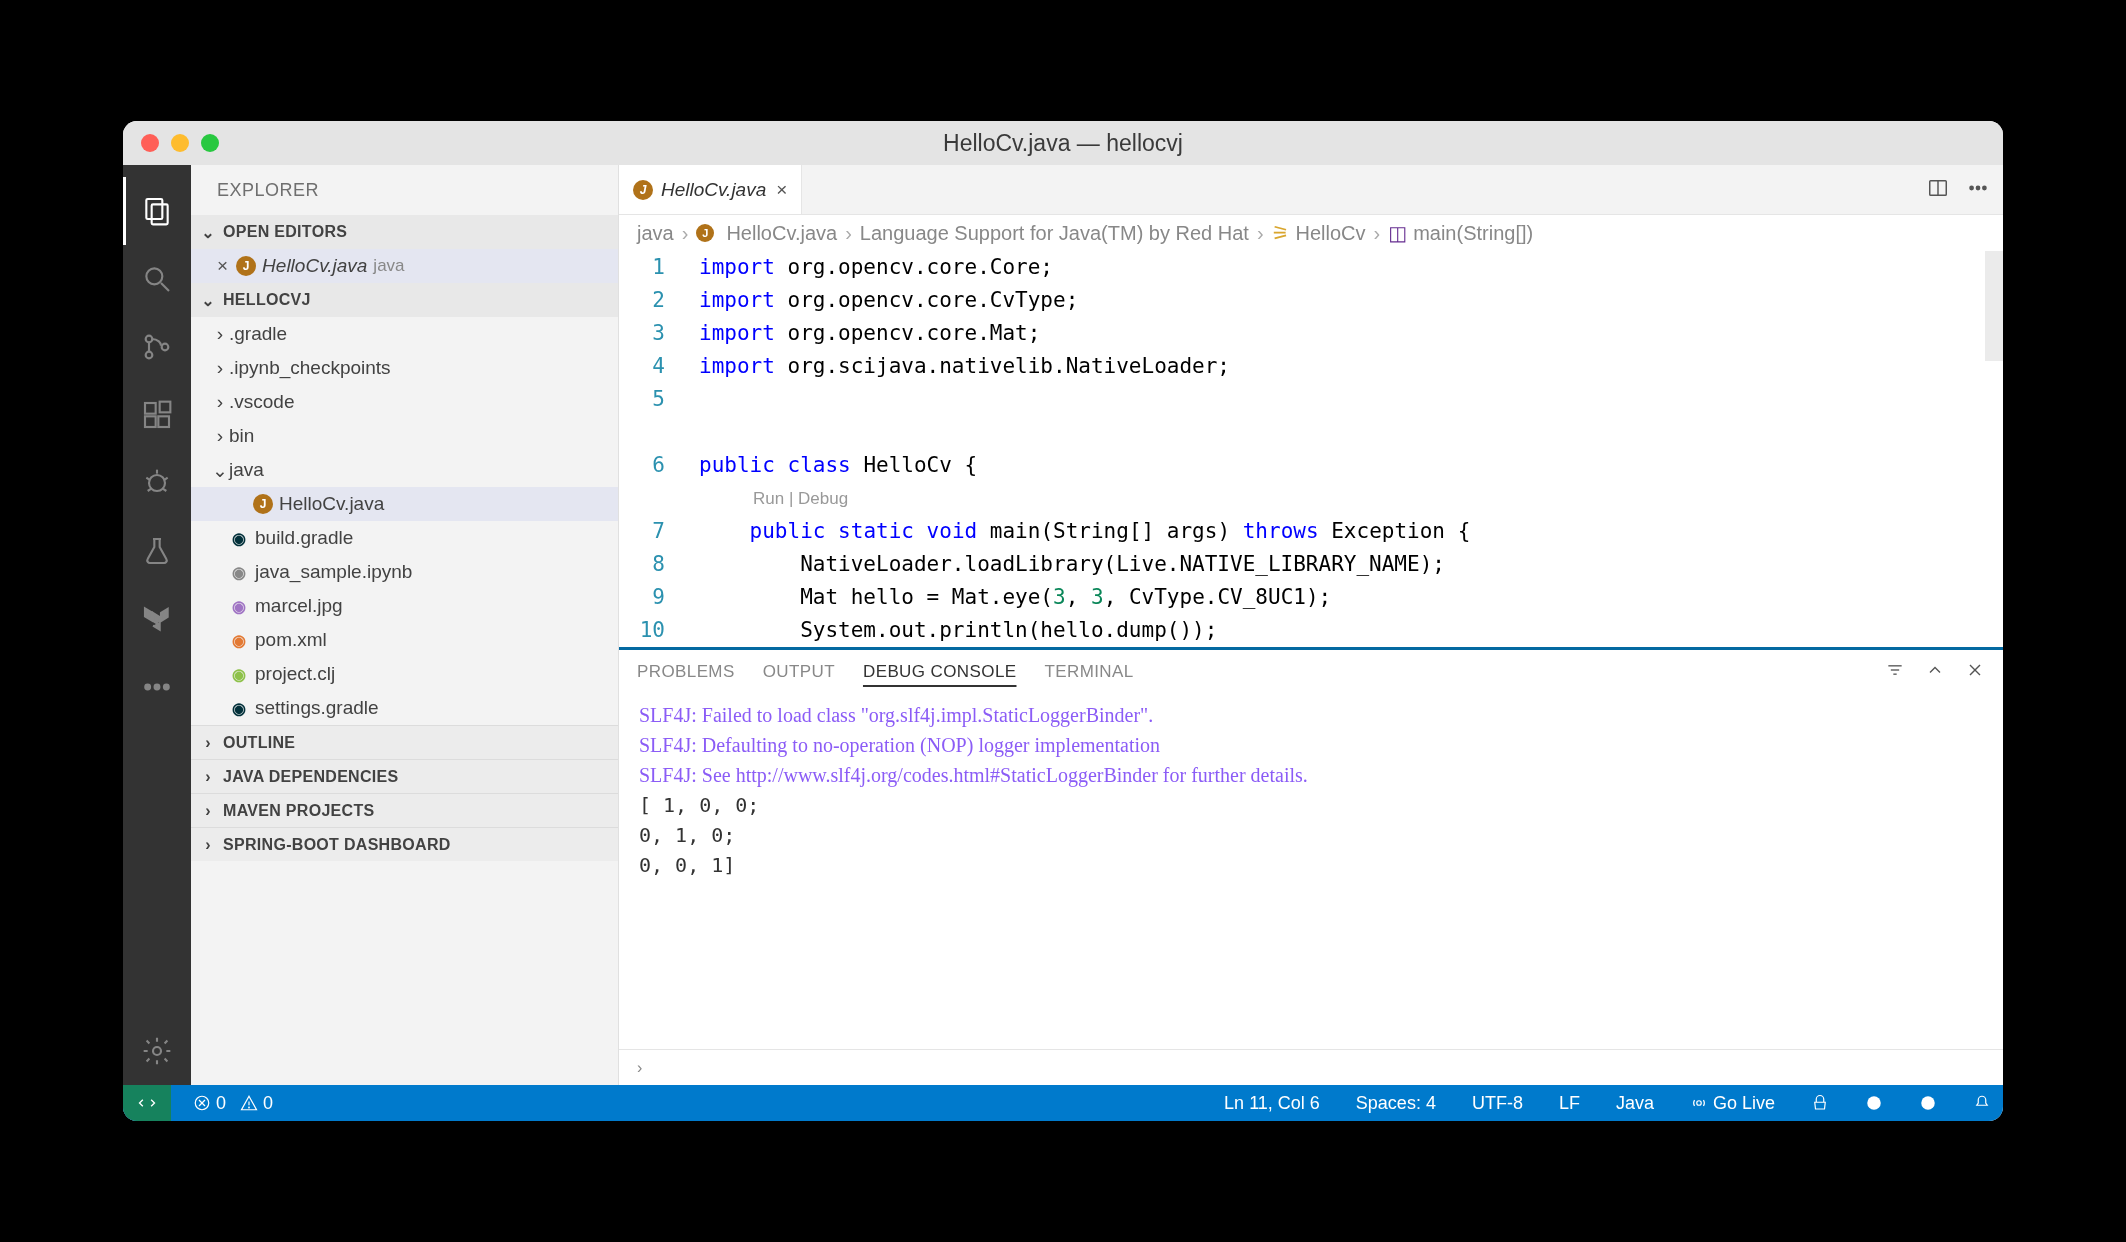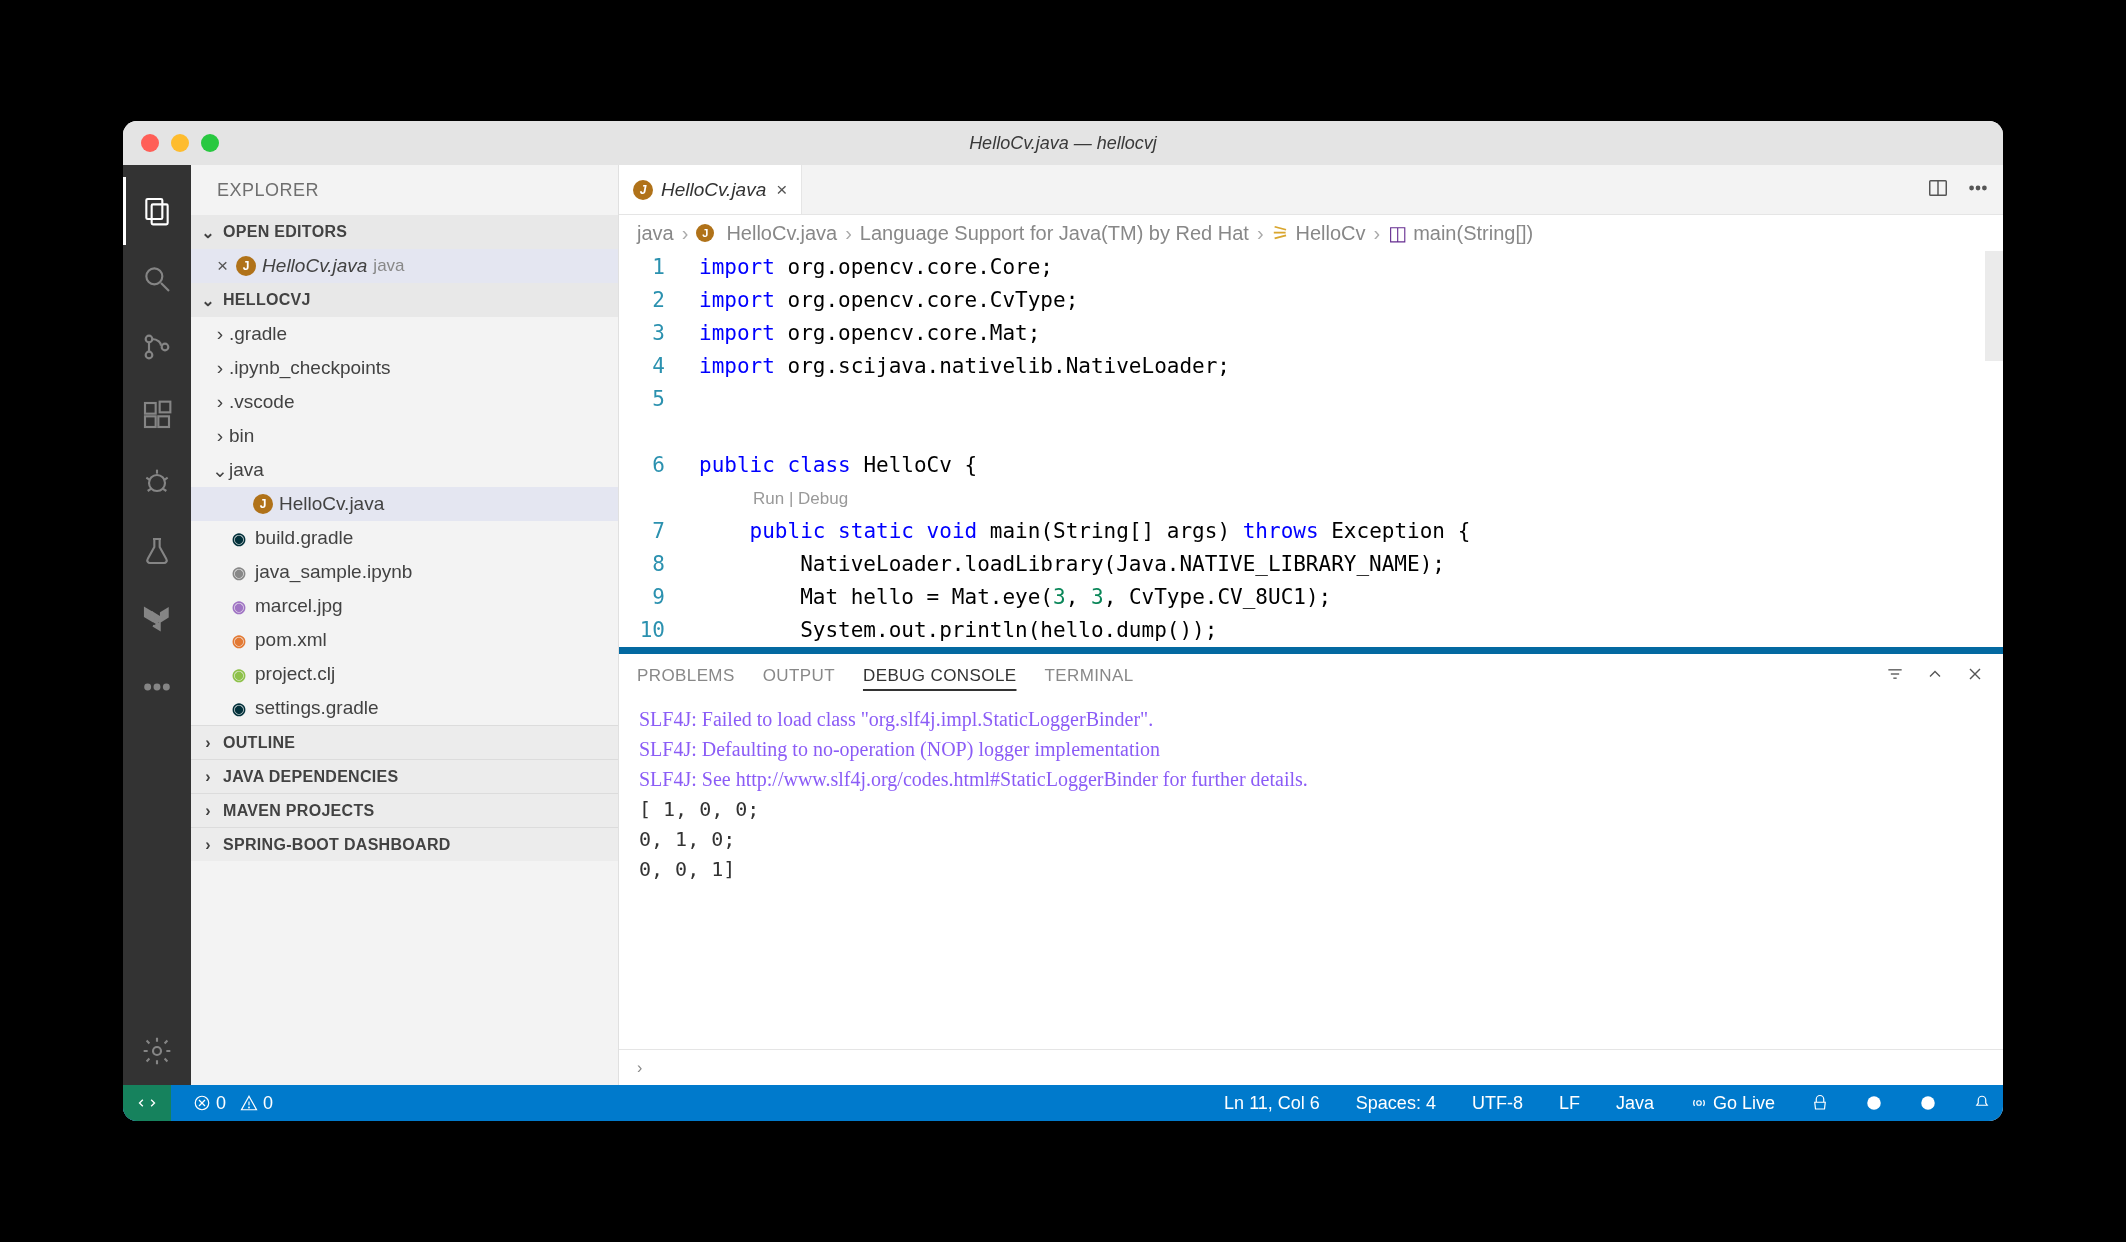--- a/index.html
+++ b/index.html
@@ -32,24 +32,23 @@
 }
 .traffic-lights { display: flex; gap: 12px; margin-left: 18px; }
 .traffic-light { width: 18px; height: 18px; border-radius: 50%; }
 .tl-red { background: #ff5f57; }
 .tl-yellow { background: #febc2e; }
 .tl-green { background: #28c840; }
 .titlebar-title {
   position: absolute;
   left: 0; right: 0;
   text-align: center;
-  font-size: 18px;
+  font-size: 23px;
   color: #3a3a3a;
   pointer-events: none;
-  font-style: italic;
 }
 .main { flex: 1; display: flex; min-height: 0; }
 .activity-bar {
   width: 68px;
   background: #333333;
   display: flex;
   flex-direction: column;
   align-items: center;
   padding-top: 12px;
 }
@@ -157,21 +156,21 @@
 }
 .gutter .ln { height: 33px; }
 .code-lines { flex: 1; padding-left: 6px; color: #000; }
 .code-lines .line { height: 33px; white-space: pre; margin-left: 6px; }
 .kw { color: #0000ff; }
 .num { color: #098658; }
 .codelens { color: #999; font-size: 17px; padding-left: 60px; font-family: -apple-system, sans-serif; }
 .minimap-thumb { position: absolute; top: 0; right: 0; width: 18px; height: 110px; background: #c0c0c050; }
 .panel {
   flex: 1;
-  border-top: 7px solid #0369a1;
+  border-top: 3px solid #0369a1;
   display: flex;
   flex-direction: column;
   min-height: 0;
 }
 .panel-tabs {
   height: 44px;
   display: flex;
   align-items: center;
   padding: 0 18px;
   font-size: 17px;
@@ -444,21 +443,21 @@
         <div class="code-lines" id="code-lines">
             <div class="line"><span class="kw">import</span><span> org.opencv.core.Core;</span></div>
             <div class="line"><span class="kw">import</span><span> org.opencv.core.CvType;</span></div>
             <div class="line"><span class="kw">import</span><span> org.opencv.core.Mat;</span></div>
             <div class="line"><span class="kw">import</span><span> org.scijava.nativelib.NativeLoader;</span></div>
             <div class="line"></div>
             <div class="line"></div>
             <div class="line"><span class="kw">public</span><span> </span><span class="kw">class</span><span> HelloCv {</span></div>
             <div class="codelens">Run | Debug</div>
             <div class="line"><span>    </span><span class="kw">public</span><span> </span><span class="kw">static</span><span> </span><span class="kw">void</span><span> main(String[] args) </span><span class="kw">throws</span><span> Exception {</span></div>
-            <div class="line"><span>        NativeLoader.loadLibrary(Java.NATIVE_LIBRARY_NAME);</span></div>
+            <div class="line"><span>        NativeLoader.loadLibrary(Live.NATIVE_LIBRARY_NAME);</span></div>
             <div class="line"><span>        Mat hello = Mat.eye(</span><span class="num">3</span><span>, </span><span class="num">3</span><span>, CvType.CV_8UC1);</span></div>
             <div class="line"><span>        System.out.println(hello.dump());</span></div>
           </div>
         <div class="minimap-thumb"></div>
       </div>
 
       <div class="panel">
         <div class="panel-tabs" id="panel-tabs">
             <div class="panel-tab">PROBLEMS</div>
             <div class="panel-tab">OUTPUT</div>

